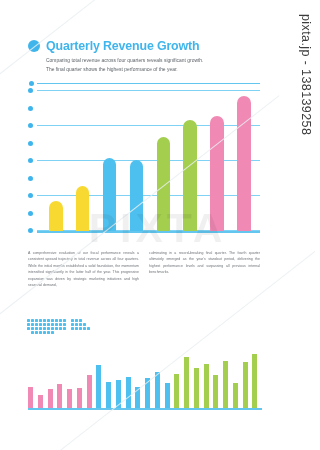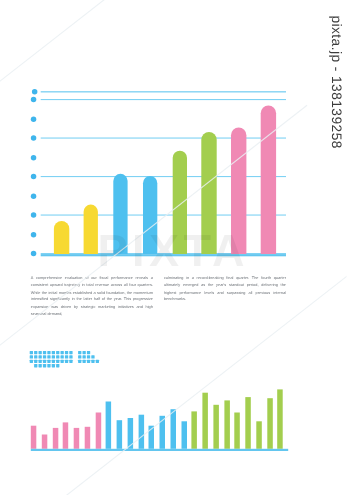--- a/index.html
+++ b/index.html
@@ -81,20 +81,30 @@
 <body>
 
 <div id="page">
 
   <div class="wm-diag" style="left:0;top:0;width:315px;height:450px;">
     <div class="ln" style="left:-60px;top:120px;width:430px;height:1px;transform:rotate(-38deg);transform-origin:0 0;"></div>
     <div class="ln" style="left:-60px;top:360px;width:430px;height:1px;transform:rotate(-38deg);transform-origin:0 0;"></div>
     <div class="ln" style="left:60px;top:450px;width:430px;height:1px;transform:rotate(-38deg);transform-origin:0 0;"></div>
   </div>
 
+  <div class="header">
+    <div class="title-row">
+      <span class="title-dot"></span>
+      <span class="title-txt">Quarterly Revenue Growth</span>
+    </div>
+    <div class="subtitle">
+      <div>Comparing total revenue across four quarters reveals significant growth.</div>
+      <div>The final quarter shows the highest performance of the year.</div>
+    </div>
+  </div>
 
   <div class="divider">
     <span class="dv-dot"></span>
     <span class="dv-line"></span>
   </div>
 
   <div class="chart">
     <div class="axis-dots">
         <span class="ad" style="top: 0px;"></span>
         <span class="ad" style="top: 17.5px;"></span>

